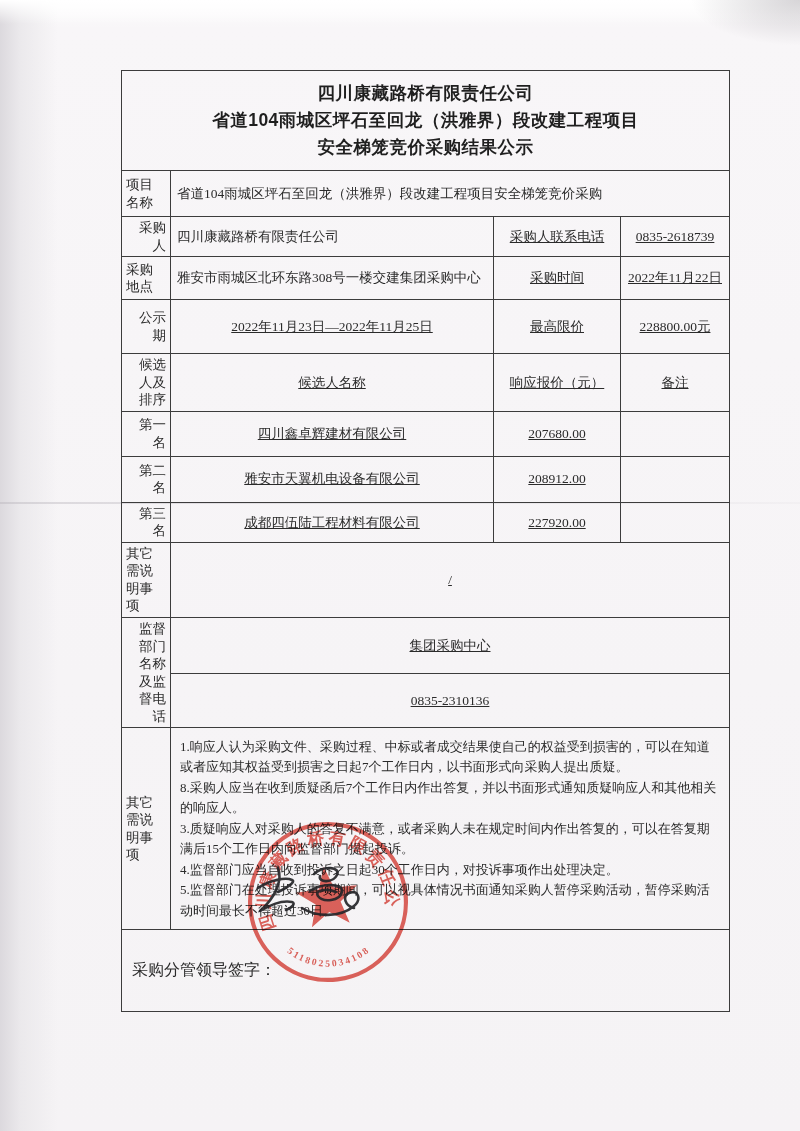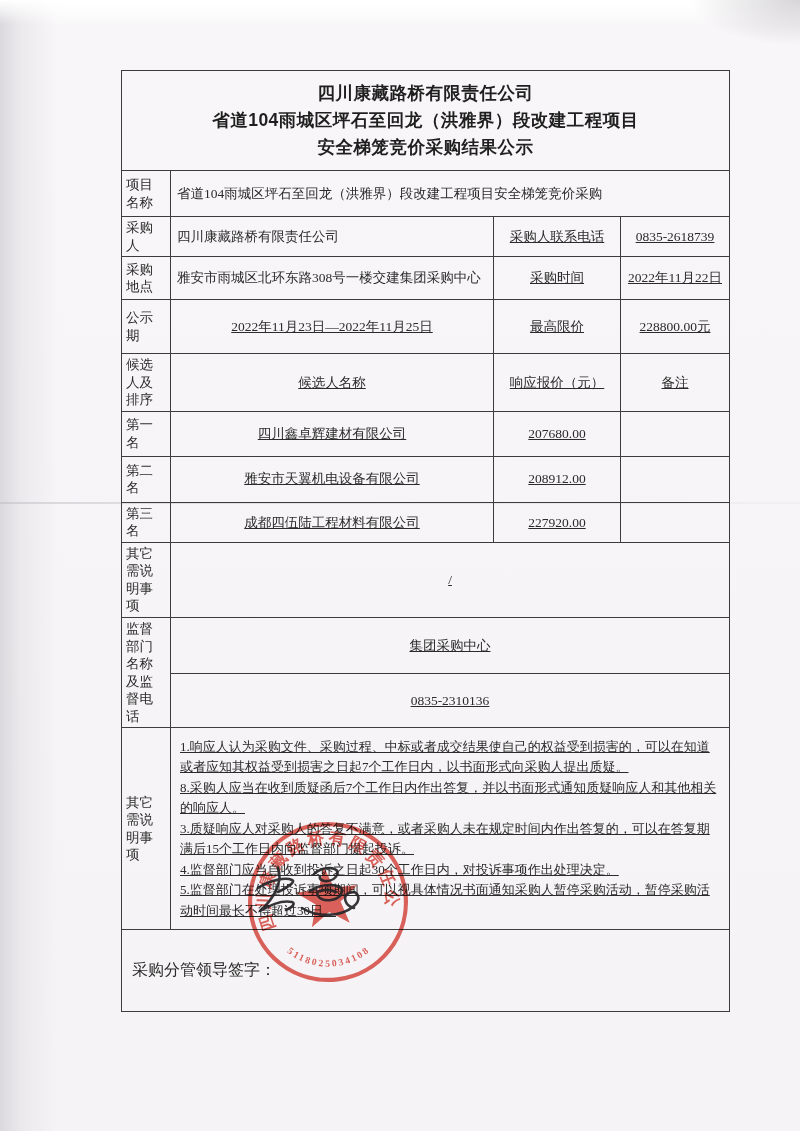--- a/index.html
+++ b/index.html
@@ -14,29 +14,29 @@
         background:linear-gradient(180deg,#ffffff,rgba(255,255,255,0));}
   .corner-tr{position:absolute;right:0;top:0;width:110px;height:46px;z-index:0;
         background:radial-gradient(ellipse at top right,rgba(150,145,152,.38),rgba(150,145,152,0) 70%);}
   .fold-line{position:absolute;left:0;top:502px;width:100%;height:2px;z-index:0;
         background:linear-gradient(90deg,rgba(185,181,188,.45),rgba(185,181,188,.08));}
 
   .doc{position:absolute;left:121px;top:70px;z-index:1;}
   table{border-collapse:collapse;table-layout:fixed;width:608px;}
   td{border:1.5px solid #3c3c3c;padding:2px 6px;font-size:13.5px;vertical-align:middle;
      font-family:"Liberation Serif","DejaVu Serif",serif;line-height:1.3;overflow:hidden;}
-  td.label{text-align:left;word-break:break-all;padding:2px 4px;}
+  td.label{text-align:right;word-break:break-all;padding:2px 4px;}
   td.tl{text-align:left;margin-left:18px;}
   td.ctr{text-align:center;text-decoration:underline;}
   td.lft{text-align:left;}
   .title-cell{text-align:center;vertical-align:middle;border:1.5px solid #3c3c3c;}
   .title-line{font-family:"Liberation Sans",sans-serif;font-weight:700;font-size:17.5px;
       line-height:27px;letter-spacing:.5px;color:#1f1f1f;}
   .notice-cell{vertical-align:middle;padding:8px 8px 8px 9px;}
-  .notice-cell p{margin:0;font-size:13px;line-height:20.5px;text-align:left;text-decoration:underline;}
+  .notice-cell p{margin:0;font-size:13px;line-height:20.5px;text-align:left;}
   .sig-cell{vertical-align:middle;padding-left:10px;font-size:16px;}
   
   .seal{position:absolute;left:242px;top:816px;width:172px;height:172px;z-index:3;
         transform:rotate(-7deg);opacity:.88;mix-blend-mode:multiply;}
   .sig{position:absolute;left:248px;top:856px;width:140px;height:84px;z-index:4;}
 </style>
 </head>
 <body>
 
 <div class="page">

